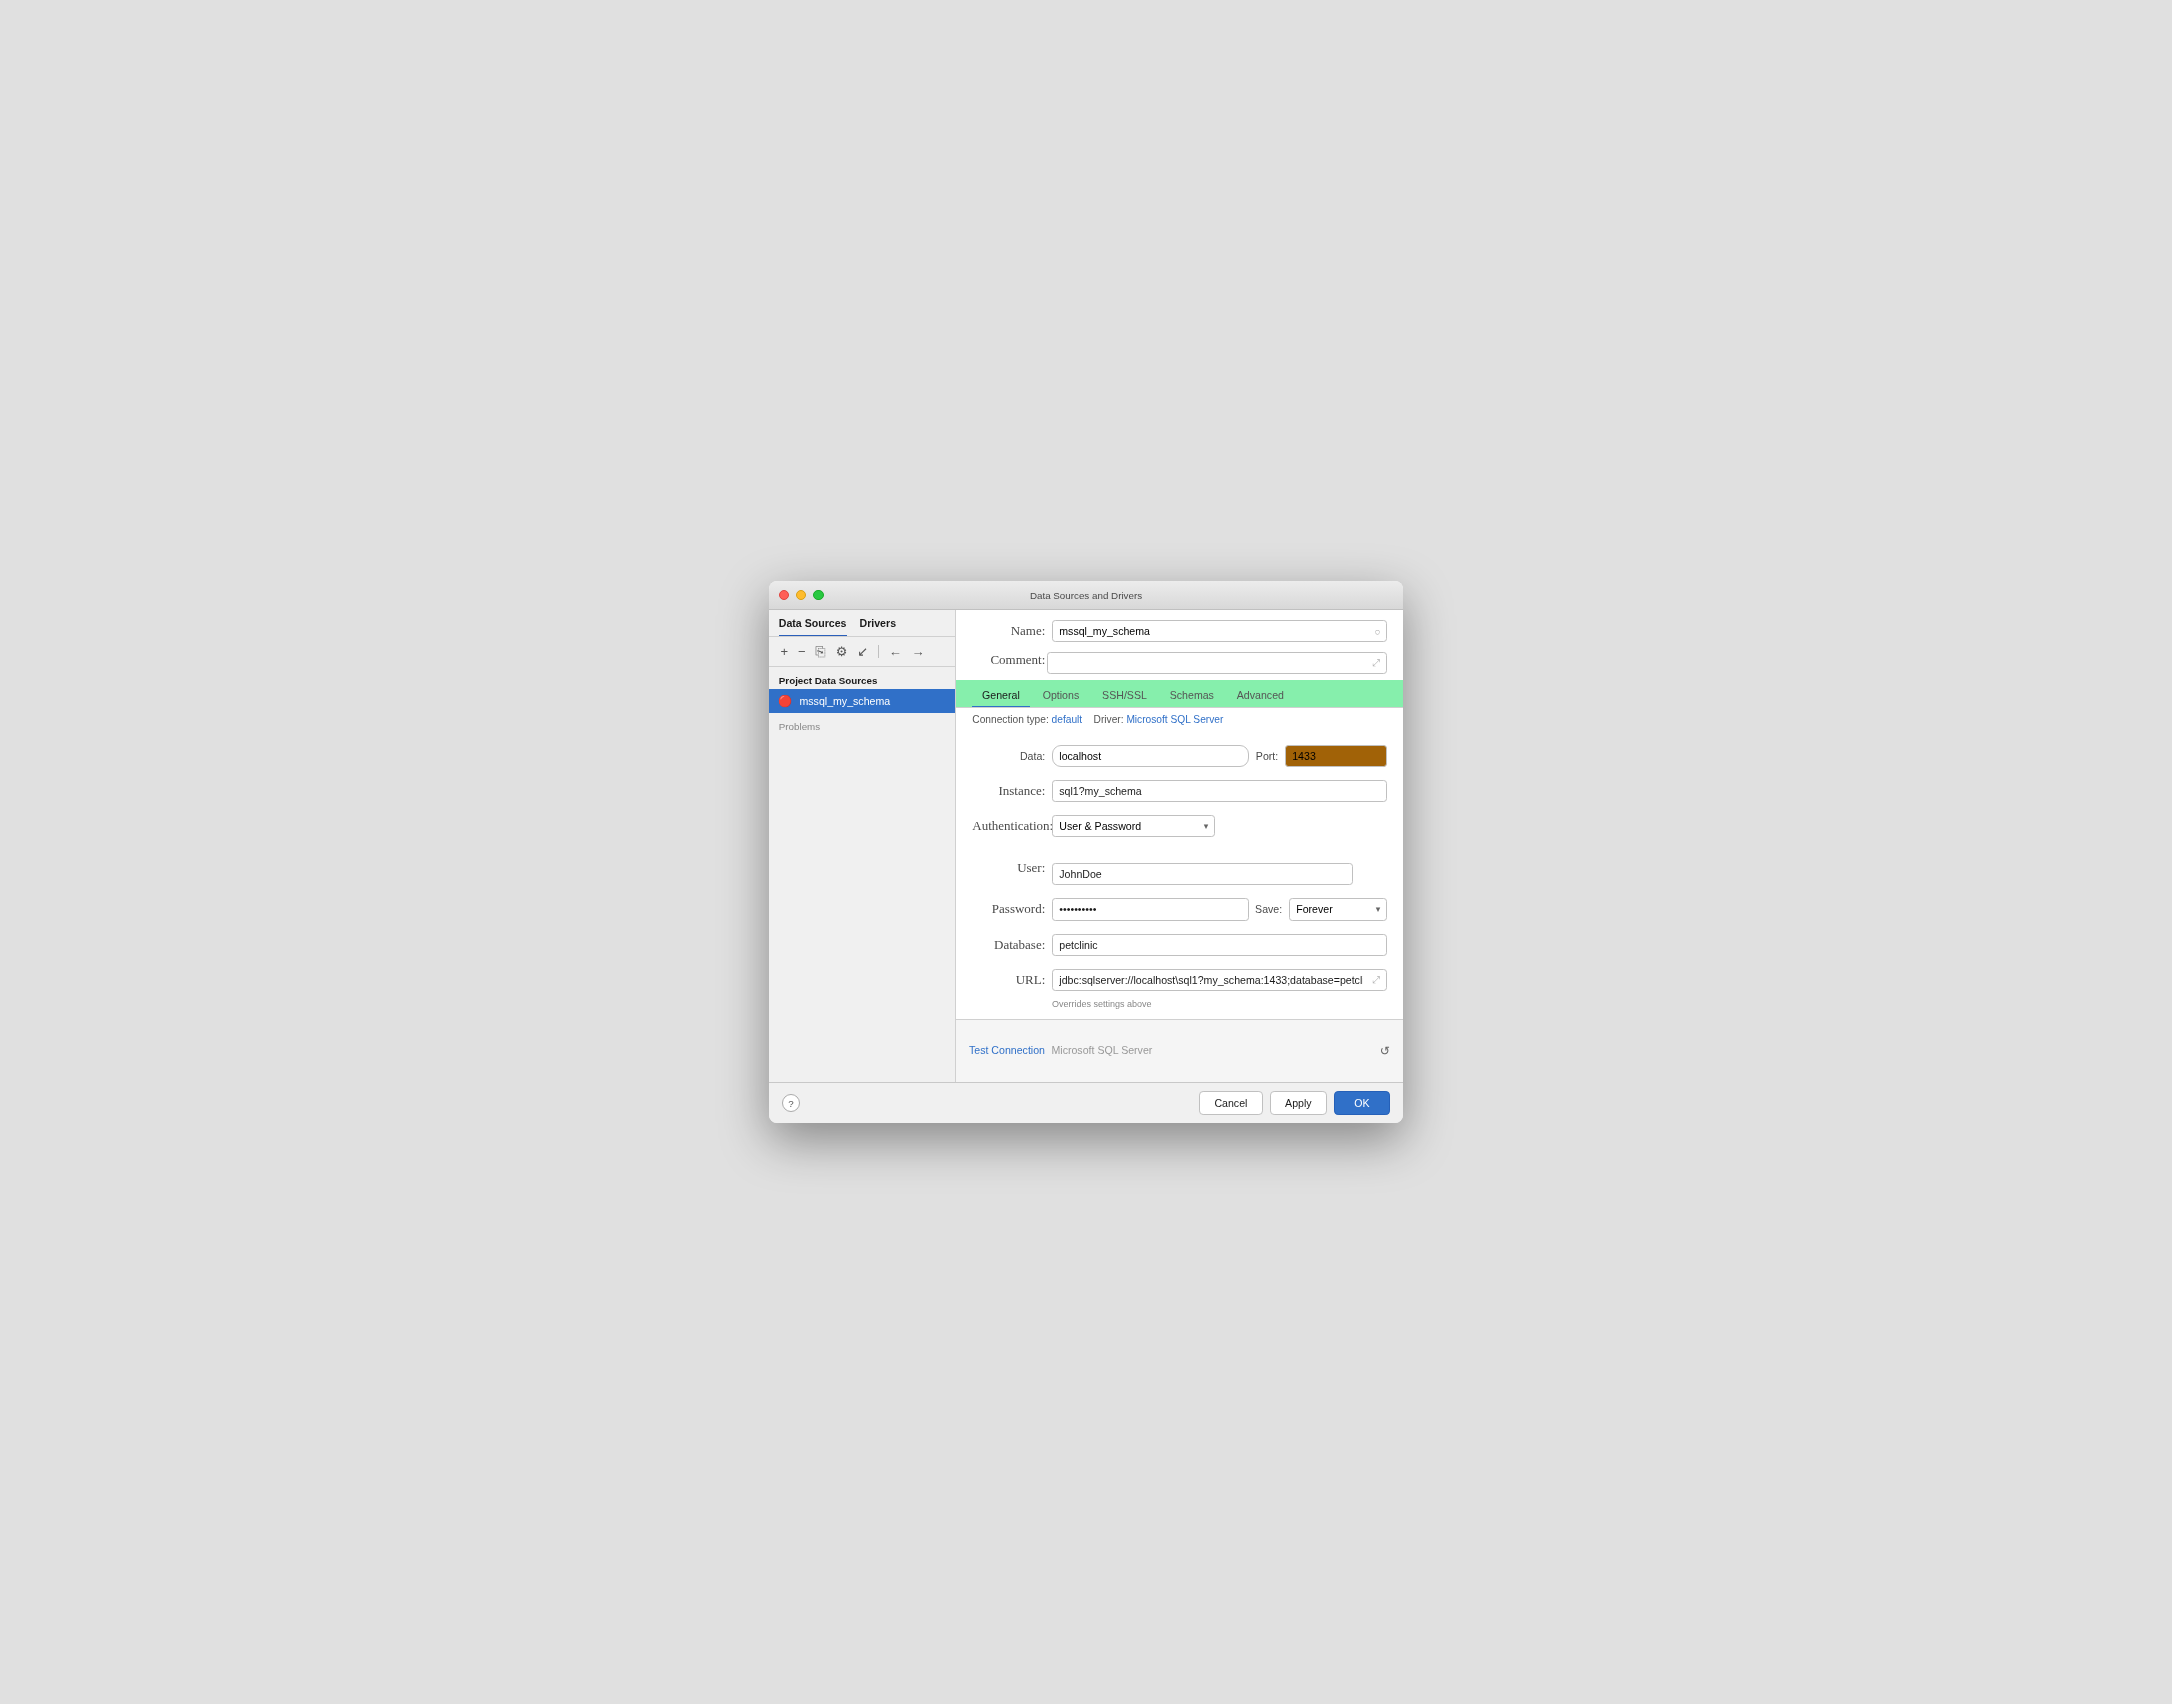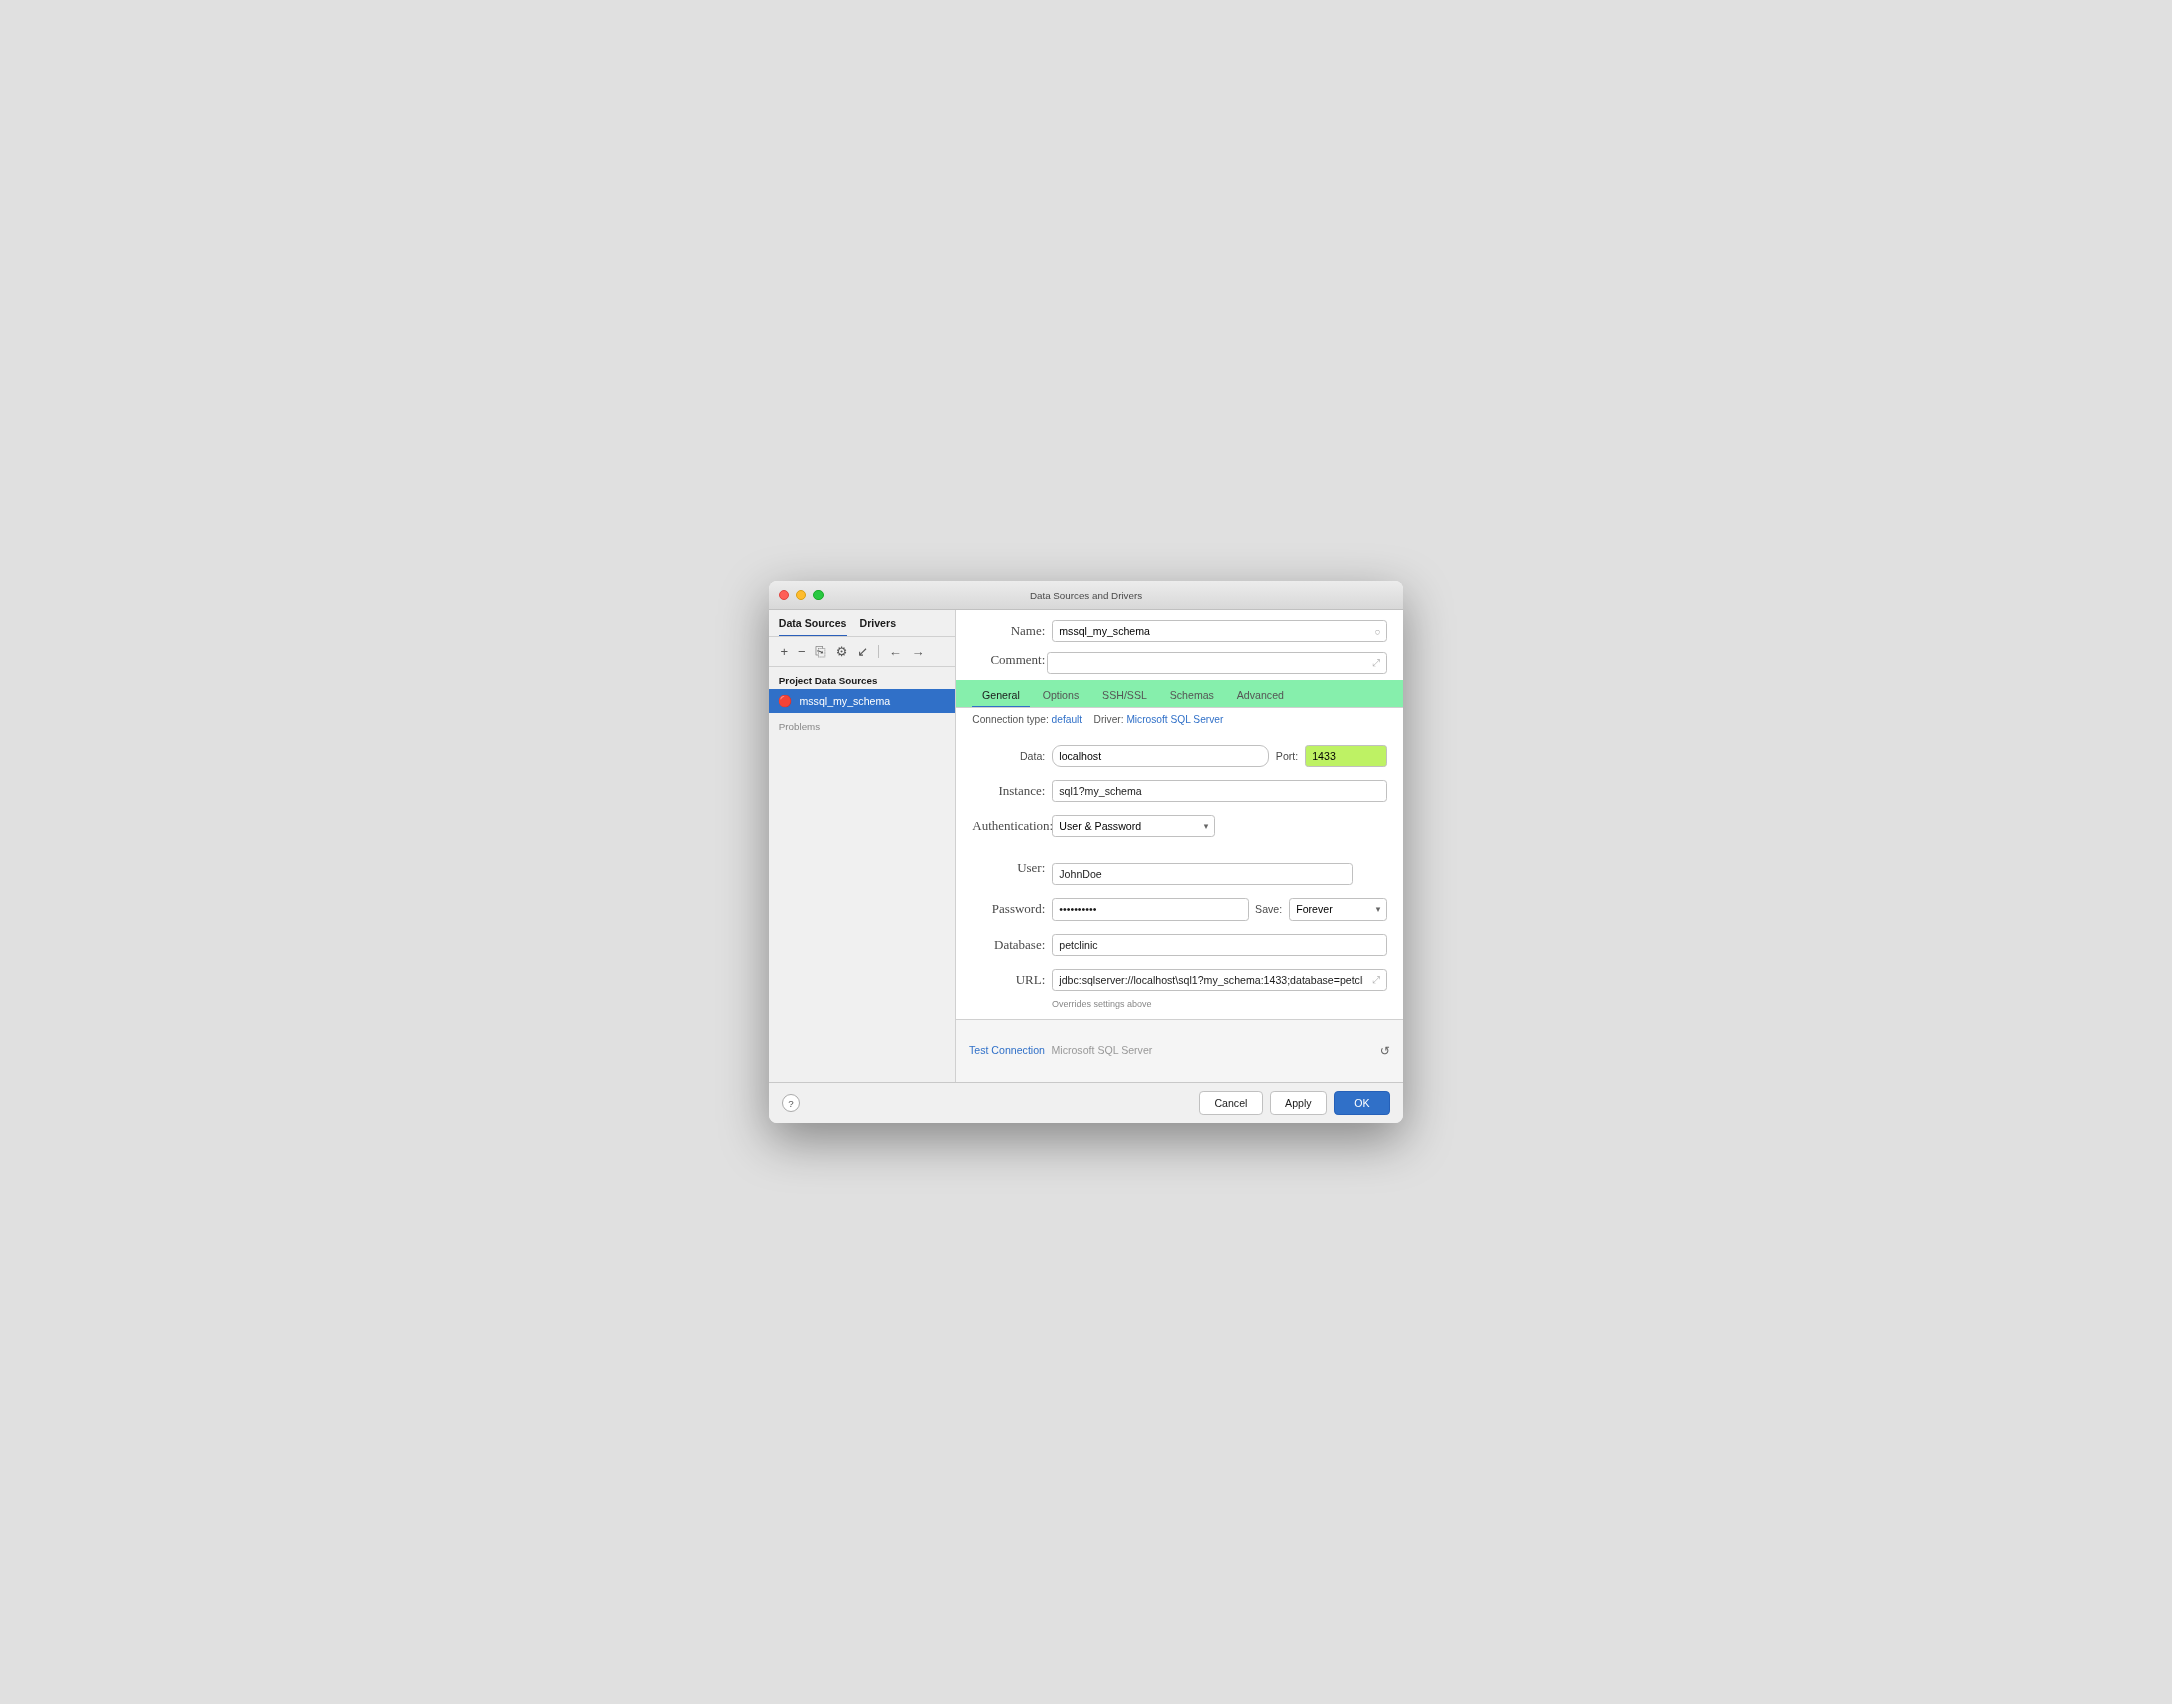--- a/index.html
+++ b/index.html
@@ -223,26 +223,26 @@
       font-size: 10.6px;
       background: white;
       outline: none;
     }
     .port-label {
       color: #4a4a4a;
       font-size: 10.6px;
       flex-shrink: 0;
     }
     .port-input {
-      width: 82px;
+      width: 102px;
       border: 0.8px solid #c0c0c0;
       border-radius: 3.3px;
       padding: 4.1px 6.5px;
       font-size: 10.6px;
-      background: #bef264;
+      background: #a16207;
       outline: none;
     }
     .select-wrapper {
       position: relative;
       display: inline-block;
     }
     .field-select {
       appearance: none;
       border: 0.8px solid #c0c0c0;
       border-radius: 3.3px;

